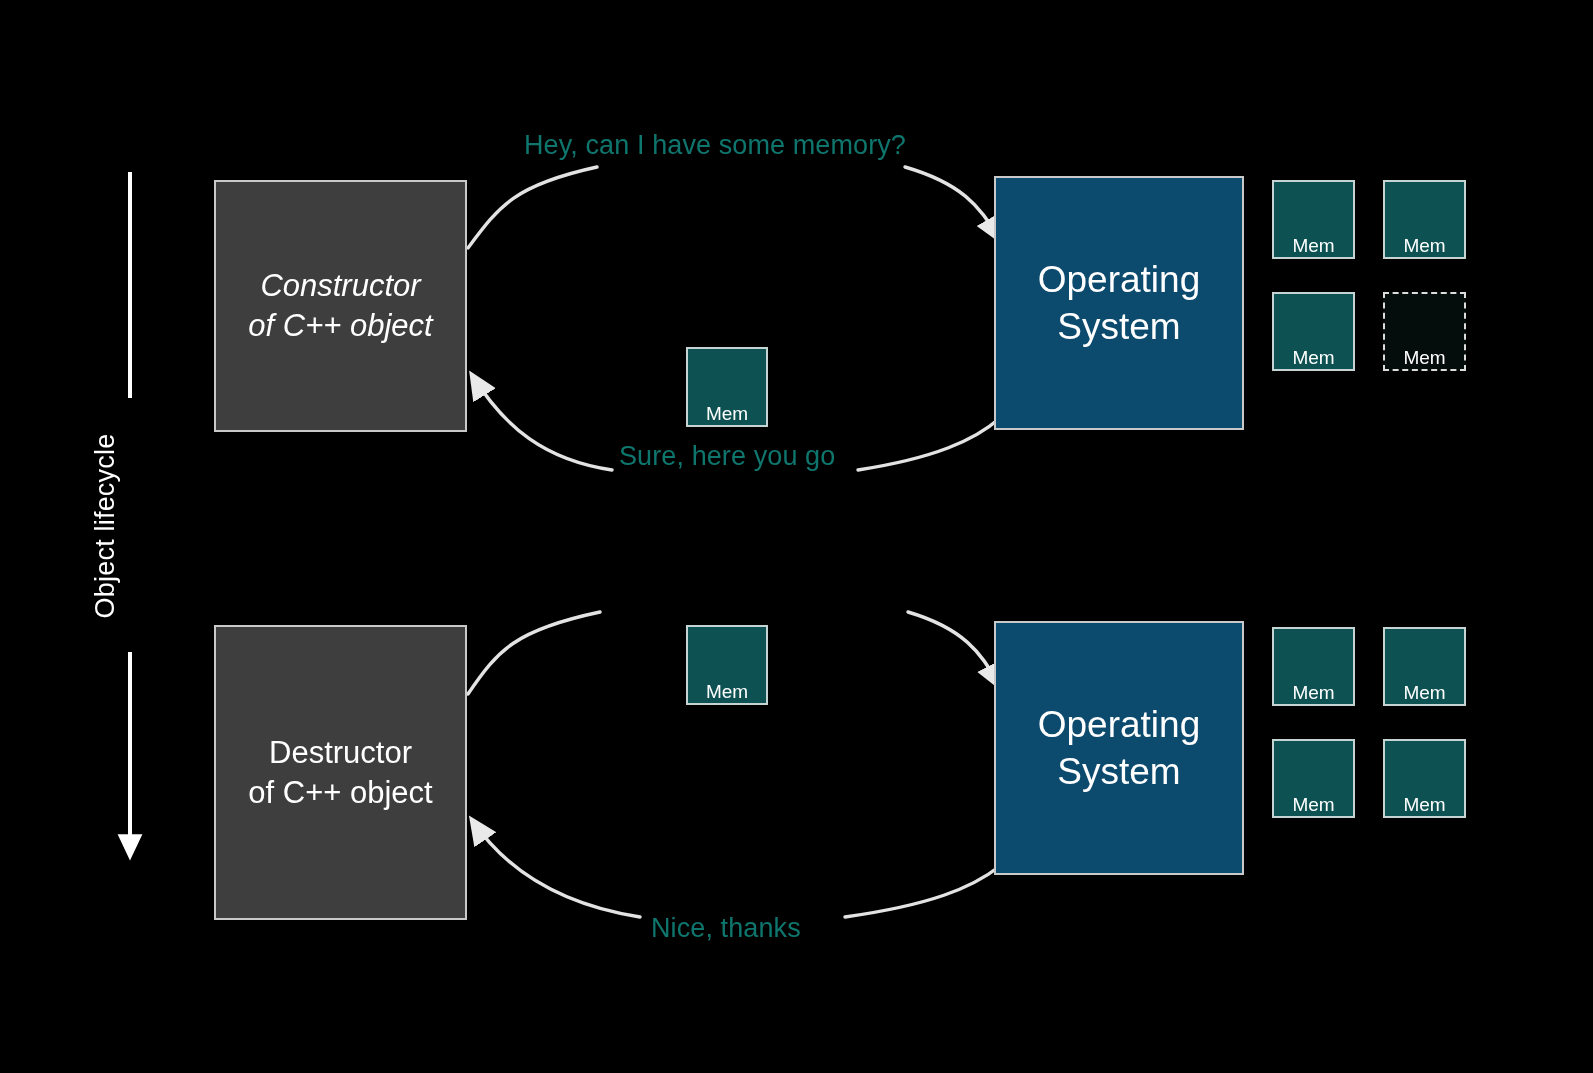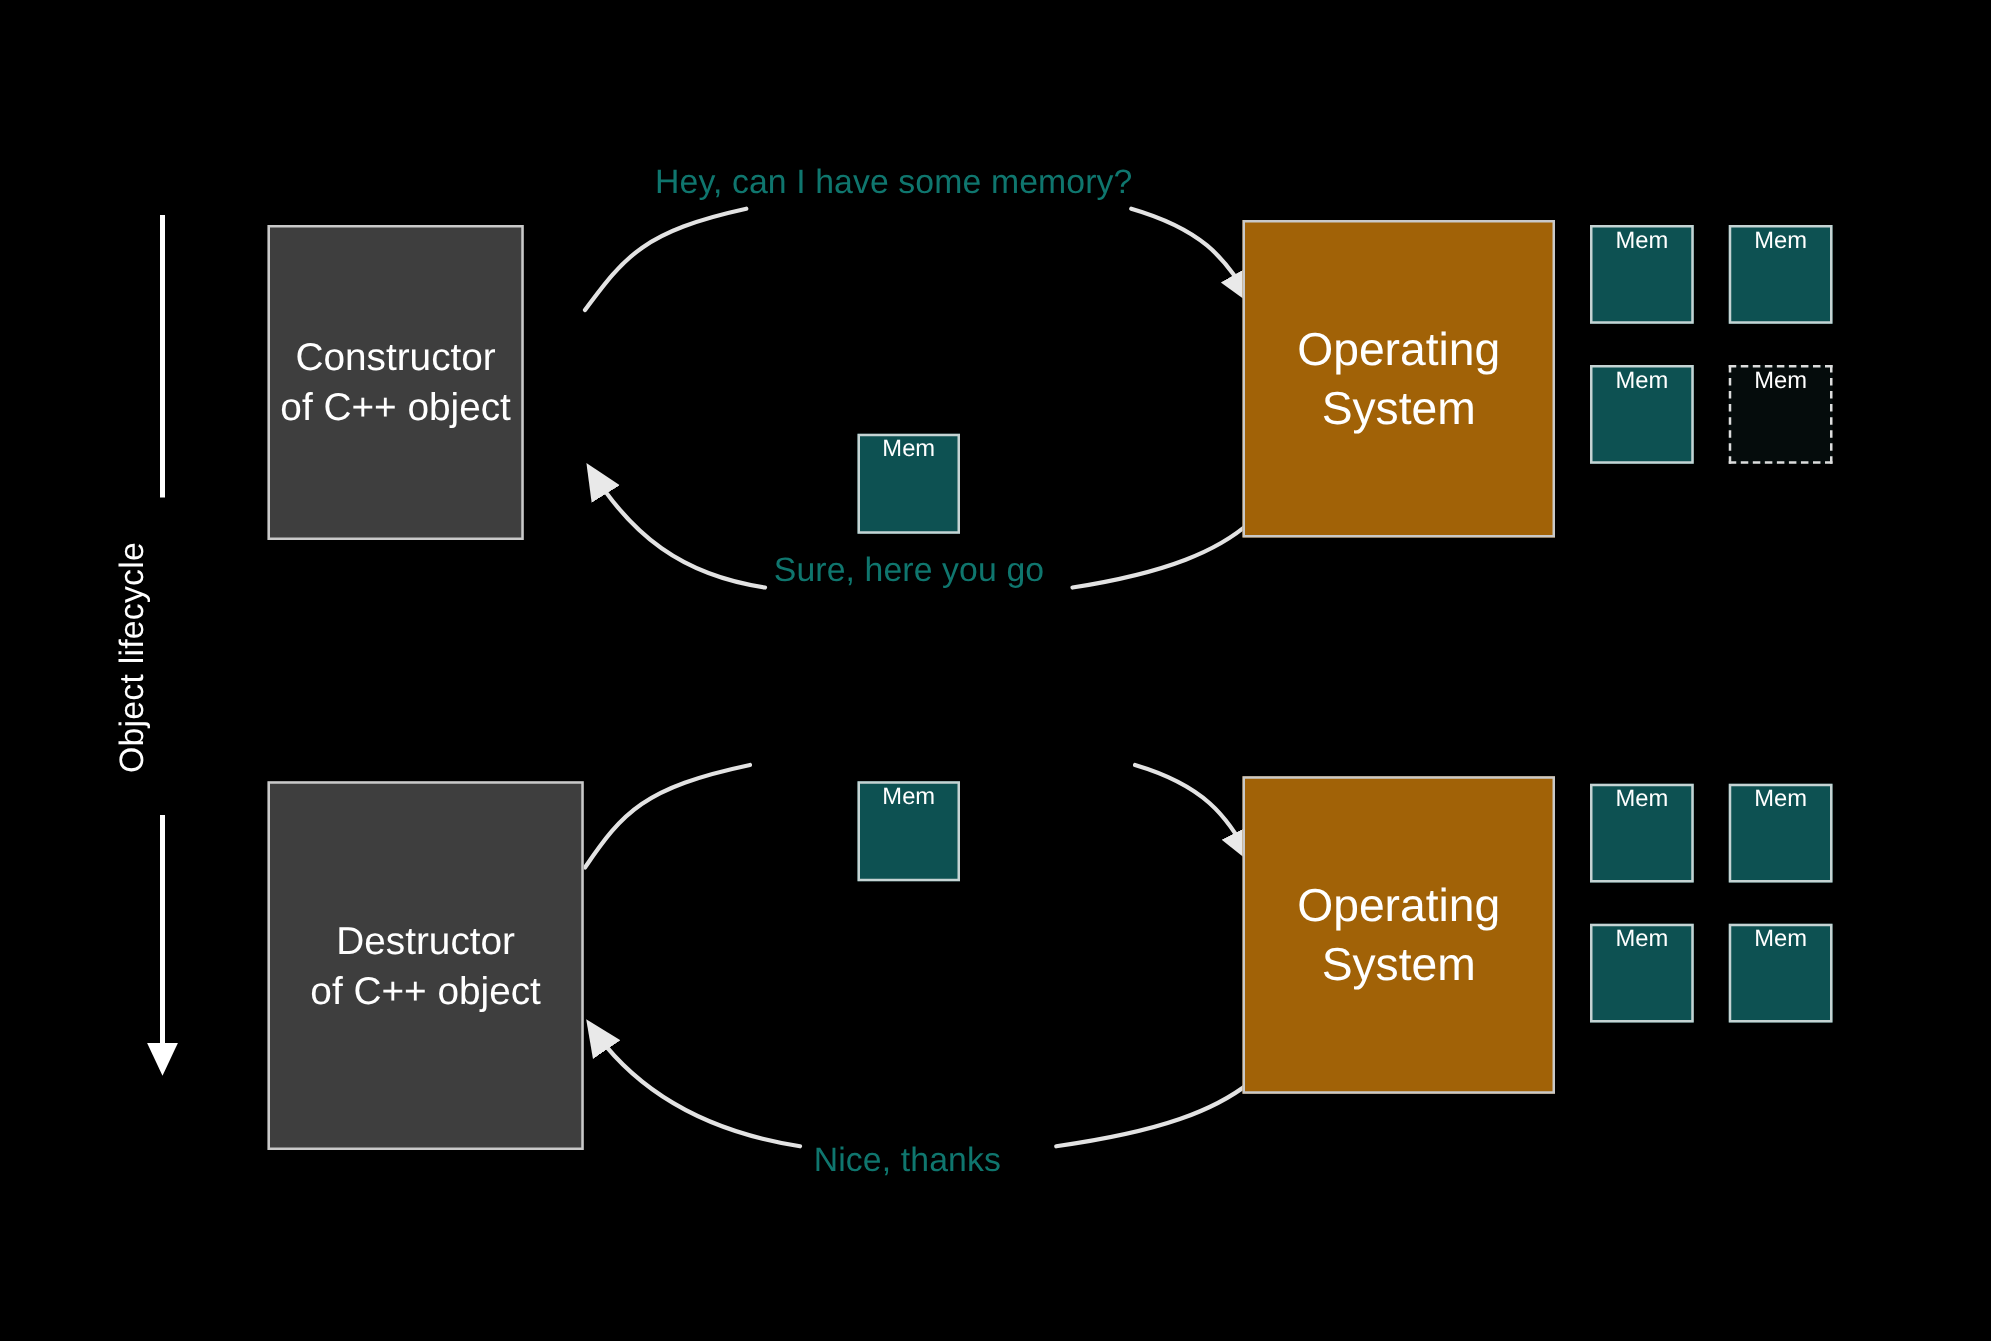--- a/index.html
+++ b/index.html
@@ -46,34 +46,34 @@
     box-sizing: border-box;
     border: 2px solid #c9c9c9;
     display: flex;
     align-items: center;
     justify-content: center;
     text-align: center;
     color: #ffffff;
     line-height: 1.28;
   }
   .actor-box.gray  { background: #3e3e3e; }
-  .actor-box.olive { background: #a16207; }
+  .actor-box.olive { background: #0c4a6e; }
   .actor-box .label { display: block; padding: 0 6px; }
 
   .actor-box.gray  .label { font-size: 31px; }
   .actor-box.olive .label { font-size: 37px; }
 
   
   .mem-box {
     position: absolute;
     box-sizing: border-box;
     background: #0d5152;
     border: 2px solid #c5d3d3;
     display: flex;
-    align-items: flex-start;
+    align-items: flex-end;
     justify-content: center;
     color: #ffffff;
     font-size: 19px;
   }
   .mem-box.free {
     background: #050c0c;
     border: 2px dashed #dcdcdc;
   }
 
   
@@ -131,21 +131,21 @@
     <g>
       <path d="M1000,866 C 972,888 930,905 845,917" stroke="#e3e3e3" stroke-width="3.4" fill="none" stroke-linecap="round"></path>
       <path d="M640,917 C 570,906 510,876 472,820" stroke="#e3e3e3" stroke-width="3.4" fill="none" stroke-linecap="round" marker-end="url(#head-white)"></path>
     </g>
   </svg>
 
   <div id="lifecycle-axis">
     <div class="lifecycle-label">Object lifecycle</div>
   </div>
 
-  <div class="actor-box gray" style="left:214px; top:180px; width:205px; height:252px;">
+  <div class="actor-box gray" style="left:214px; top:180px; width:253px; height:252px;font-style:italic;">
     <span class="label">
       <span>Constructor</span><br>
       <span>of C++ object</span>
     </span>
   </div>
 
   <div class="speech" style="left:524px; top:132px;">Hey, can I have some memory?</div>
 
   <div class="mem-box" style="left:686px; top:347px; width:82px; height:80px;">
     <span>Mem</span>

